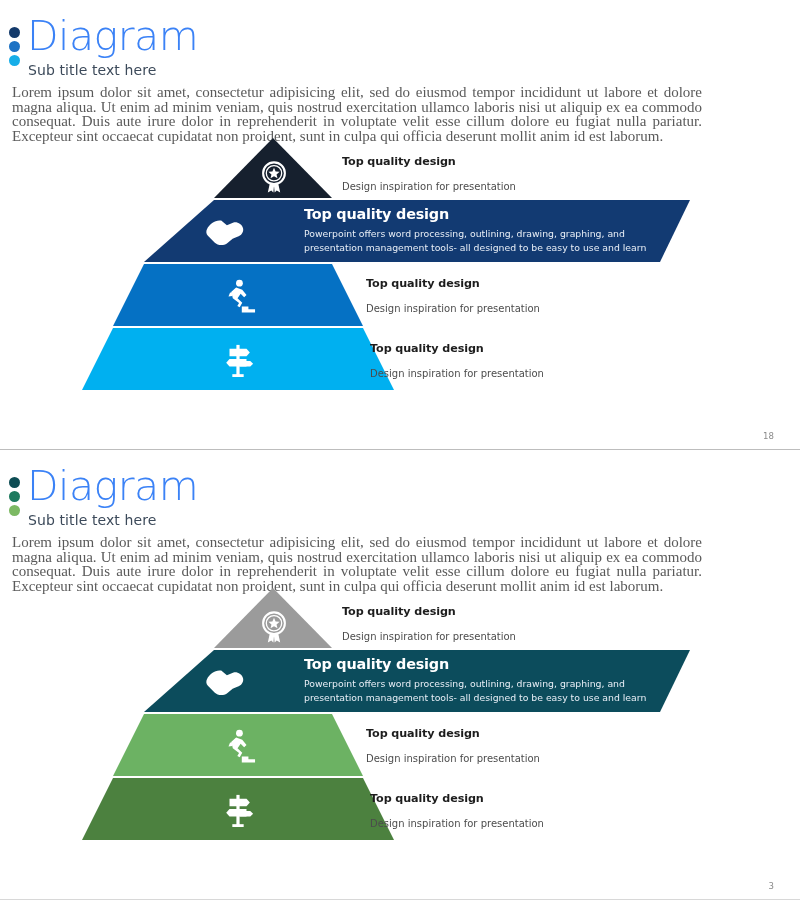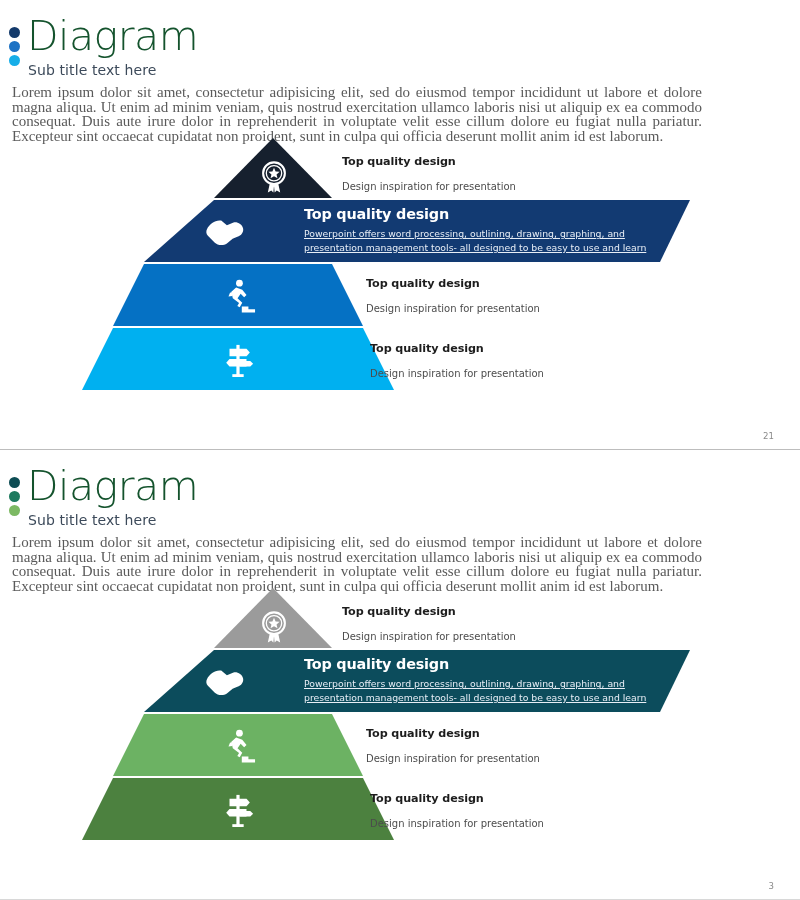--- a/index.html
+++ b/index.html
@@ -18,21 +18,21 @@
     box-sizing:border-box;
   }
   .slide.first{height:450px;border-bottom:1px solid #bdbdbd;}
 
   
   .header{position:absolute;left:0;top:0;width:100%;}
   .dots{position:absolute;left:9px;top:27px;width:14px;}
   .dot{width:11px;height:11px;border-radius:50%;margin-bottom:3px;}
   .title{
     position:absolute;left:27px;top:16px;
-    font-size:41px;font-weight:300;color:#14532d;
+    font-size:41px;font-weight:300;color:#3b82f6;
     letter-spacing:-0.5px;line-height:1;
     font-family:"DejaVu Sans",sans-serif;
   }
   .subtitle{
     position:absolute;left:28px;top:62px;
     font-size:14px;color:#3c4a5a;font-weight:400;
     letter-spacing:0.1px;
     font-family:"DejaVu Sans",sans-serif;
   }
   .body-copy{
@@ -63,21 +63,21 @@
     font-family:"DejaVu Sans",sans-serif;line-height:1.3;
   }
   
   .band-head{
     font-size:14.4px;font-weight:700;color:#ffffff;
     font-family:"DejaVu Sans",sans-serif;line-height:1.2;
     letter-spacing:-0.2px;
   }
   .band-sub{
     font-size:9.3px;color:#e8eef6;margin-top:4px;
-    font-family:"DejaVu Sans",sans-serif;line-height:13.5px;text-decoration:underline;
+    font-family:"DejaVu Sans",sans-serif;line-height:13.5px;
   }
 
   
   .tier1{left:214px;top:0px;width:118px;height:60px;}
   .tier1 .tier-icon{left:40px;top:20px;width:40px;height:38px;}
   .tier1 .tier-text{left:128px;top:17px;width:230px;}
 
   .tier2{left:144px;top:62px;width:546px;height:62px;}
   .tier2 .tier-icon{left:58px;top:11px;width:46px;height:42px;}
   .tier2 .tier-text{left:160px;top:6px;width:380px;}
@@ -191,21 +191,21 @@
             <rect x="12" y="34" width="12" height="3"></rect>
           </svg>
         </div>
         <div class="tier-text">
           <div class="t-head">Top quality design</div>
           <div class="t-sub">Design inspiration for presentation</div>
         </div>
       </div>
 
     </div>
-    <div class="page-num">21</div>
+    <div class="page-num">18</div>
   </div>
 
   <div class="slide">
     <div class="header">
       <div class="dots">
         <div class="dot" id="s1d0" style="background: rgb(13, 77, 84);"></div>
         <div class="dot" id="s1d1" style="background: rgb(29, 122, 94);"></div>
         <div class="dot" id="s1d2" style="background: rgb(124, 185, 99);"></div>
       </div>
       <div class="title">Diagram</div>

